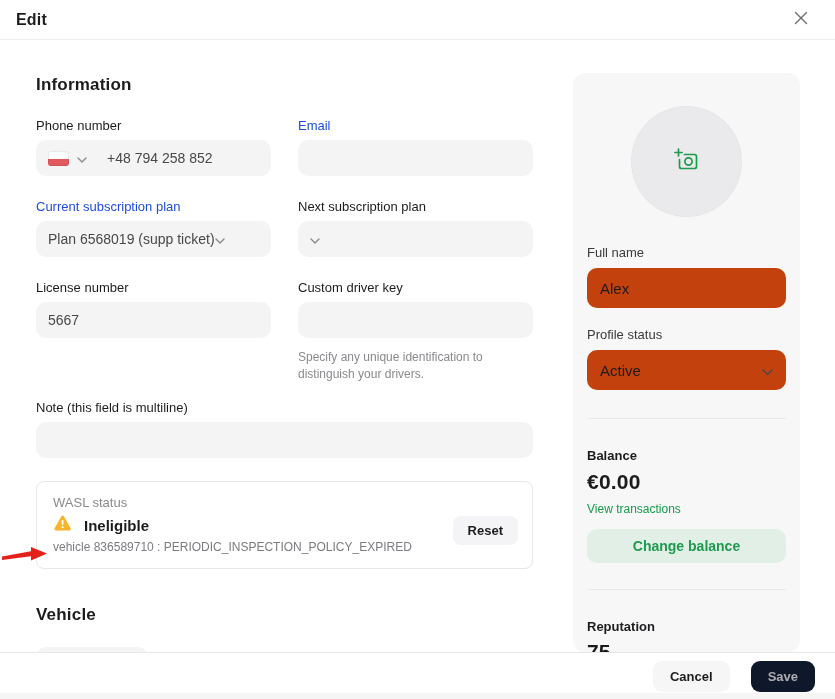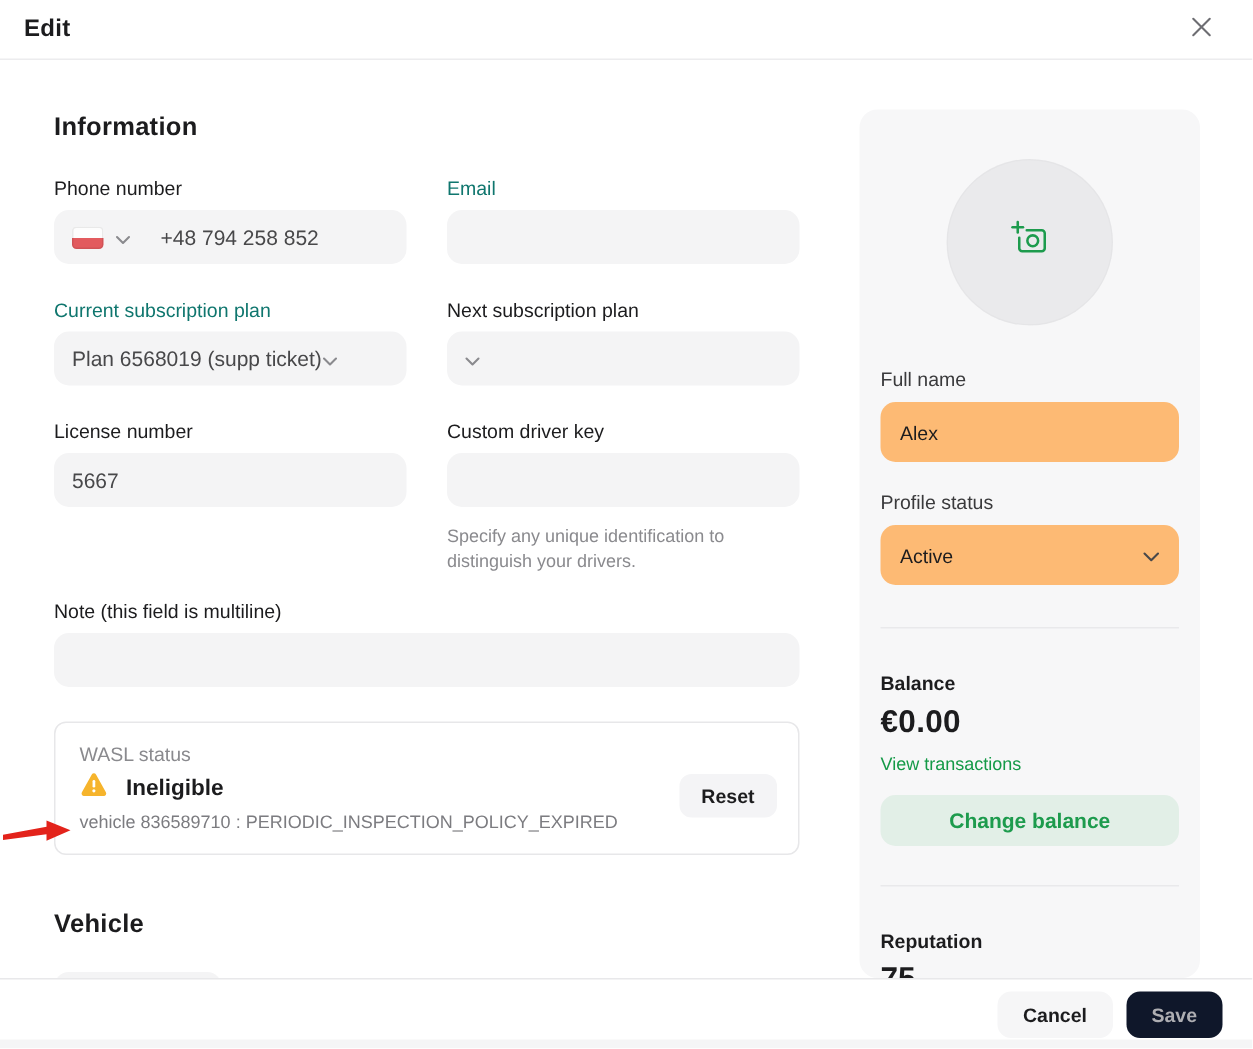--- a/index.html
+++ b/index.html
@@ -20,21 +20,21 @@
     width:24px; height:24px; display:flex; align-items:center; justify-content:center;
     cursor:pointer; color:#6d6d72; background:none; border:none; margin-right:6px;
   }
   
   .content { position:relative; height:659px; }
   .left-col { position:absolute; left:36px; top:0; width:497px; }
   .section-h { font-size:17px; font-weight:800; margin-top:35px; letter-spacing:.2px; }
   .grid { display:grid; grid-template-columns:235px 235px; column-gap:27px; row-gap:0; }
   .fgroup { margin-top:23px; }
   .flabel { font-size:13px; margin-bottom:7px; color:#1c1c1e; display:block; }
-  .flabel.gray { color:#0f766e; }
+  .flabel.gray { color:#1d4ed8; }
   .field {
     height:36px; background:#f4f4f5; border:none; border-radius:10px;
     width:100%; display:flex; align-items:center; padding:0 12px;
     font-size:14px; color:#48484a; font-family:"Liberation Sans",sans-serif;
   }
   input.field, textarea.field { outline:none; }
   .select-field { justify-content:flex-start; cursor:pointer; }
   .hint { font-size:12px; color:#8a8a8e; line-height:1.45; margin-top:11px; width:235px; }
   .full { width:497px; }
   .chev { flex:0 0 auto; }
@@ -76,41 +76,41 @@
   .panel-pad { padding:0 14px; }
   .avatar {
     width:111px; height:111px; border-radius:50%; background:#eaeaec;
     margin:33px auto 0 auto; display:flex; align-items:center; justify-content:center;
     cursor:pointer; box-shadow:inset 0 0 0 1px rgba(0,0,0,.02);
   }
   .plabel { font-size:13px; color:#3a3a3c; margin-bottom:8px; display:block; }
   .pgroup { margin-top:28px; }
   .pgroup.second { margin-top:19px; }
   .wfield {
-    width:199px; height:40px; background:#fdba74; border:none; border-radius:10px;
+    width:199px; height:40px; background:#c2410c; border:none; border-radius:10px;
     display:flex; align-items:center; justify-content:space-between;
-    padding:0 13px; font-size:13px; color:#1c1c1e;
+    padding:0 13px; font-size:15px; color:#1c1c1e;
     font-family:"Liberation Sans",sans-serif;
   }
   input.wfield { outline:none; }
   .pdivider { border-top:1px solid #e9e9eb; margin-top:28px; }
   .blabel { font-size:13px; font-weight:bold; margin-top:29px; display:block; }
   .bamount { font-size:21px; font-weight:800; margin-top:7px; letter-spacing:.2px; }
   .blink { font-size:12px; color:#149a47; margin-top:8px; display:inline-block; text-decoration:none; cursor:pointer; }
   .green-btn {
     margin-top:12px; width:199px; height:34px; border:none; border-radius:10px;
     background:#e2efe7; color:#1d9b4d; font-weight:bold; font-size:14px;
     font-family:"Liberation Sans",sans-serif; cursor:pointer;
   }
   .rep-value { font-size:21px; font-weight:800; margin-top:6px; }
   
   .ftr {
     position:absolute; left:0; bottom:0; width:835px; height:47px;
     background:#fff; border-top:1px solid #e8e8ea; z-index:10;
-    display:flex; align-items:center; justify-content:flex-end; gap:9px;
+    display:flex; align-items:center; justify-content:flex-end; gap:21px;
     padding-right:20px;
   }
   .btn {
     border:none; border-radius:9px; font-size:13px; font-weight:bold;
     padding:8px 17px; font-family:"Liberation Sans",sans-serif; cursor:pointer;
   }
   .btn-cancel { background:#f6f6f7; color:#1c1c1e; }
   .btn-save { background:#0f172a; color:#aeaeb2; cursor:default; }
   .bottom-strip {
     position:absolute; left:0; bottom:0; width:835px; height:6px;

